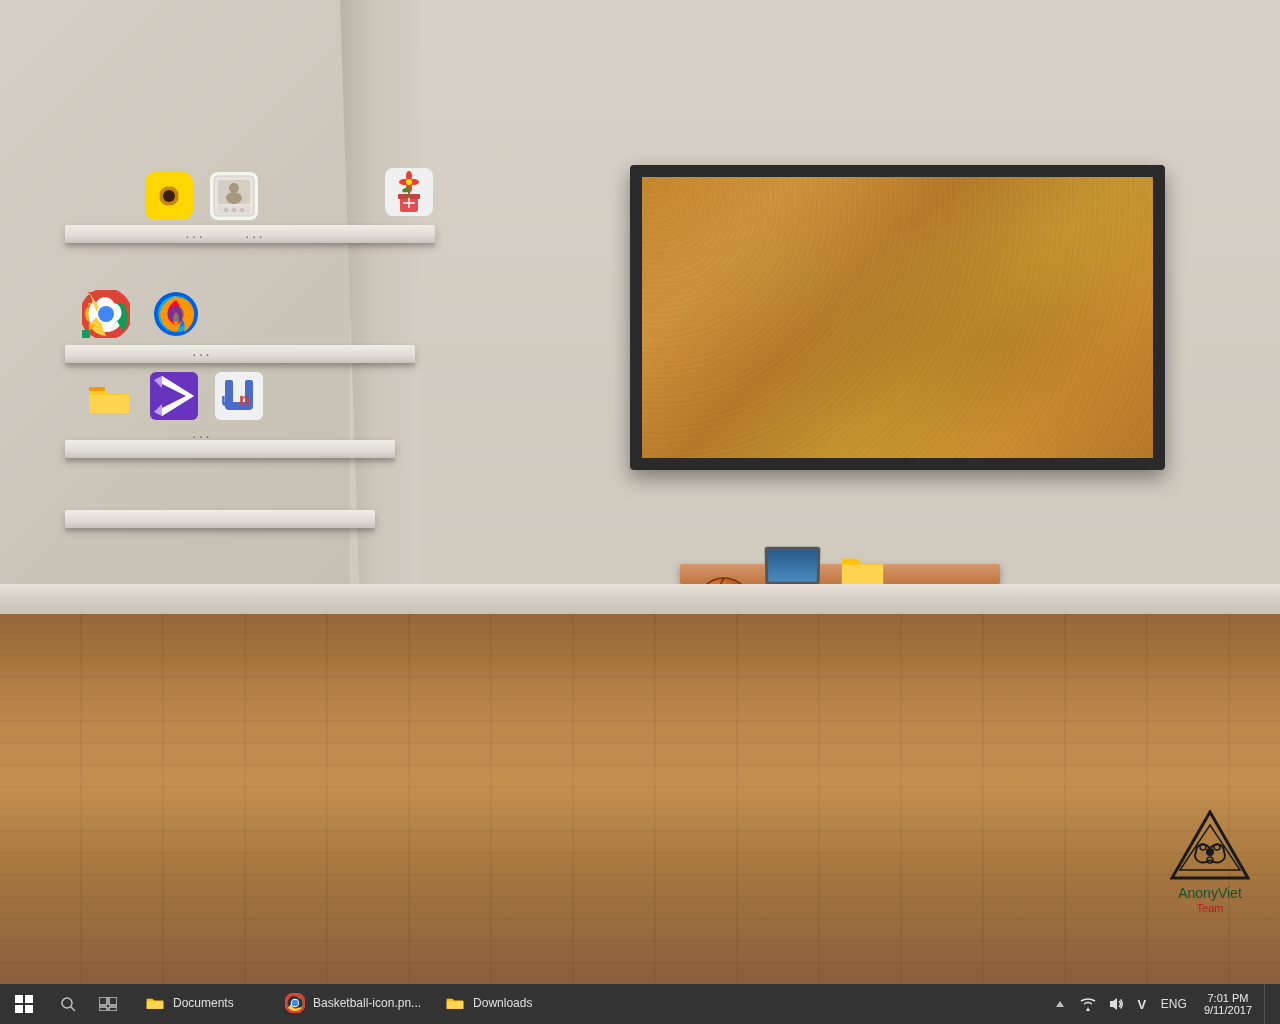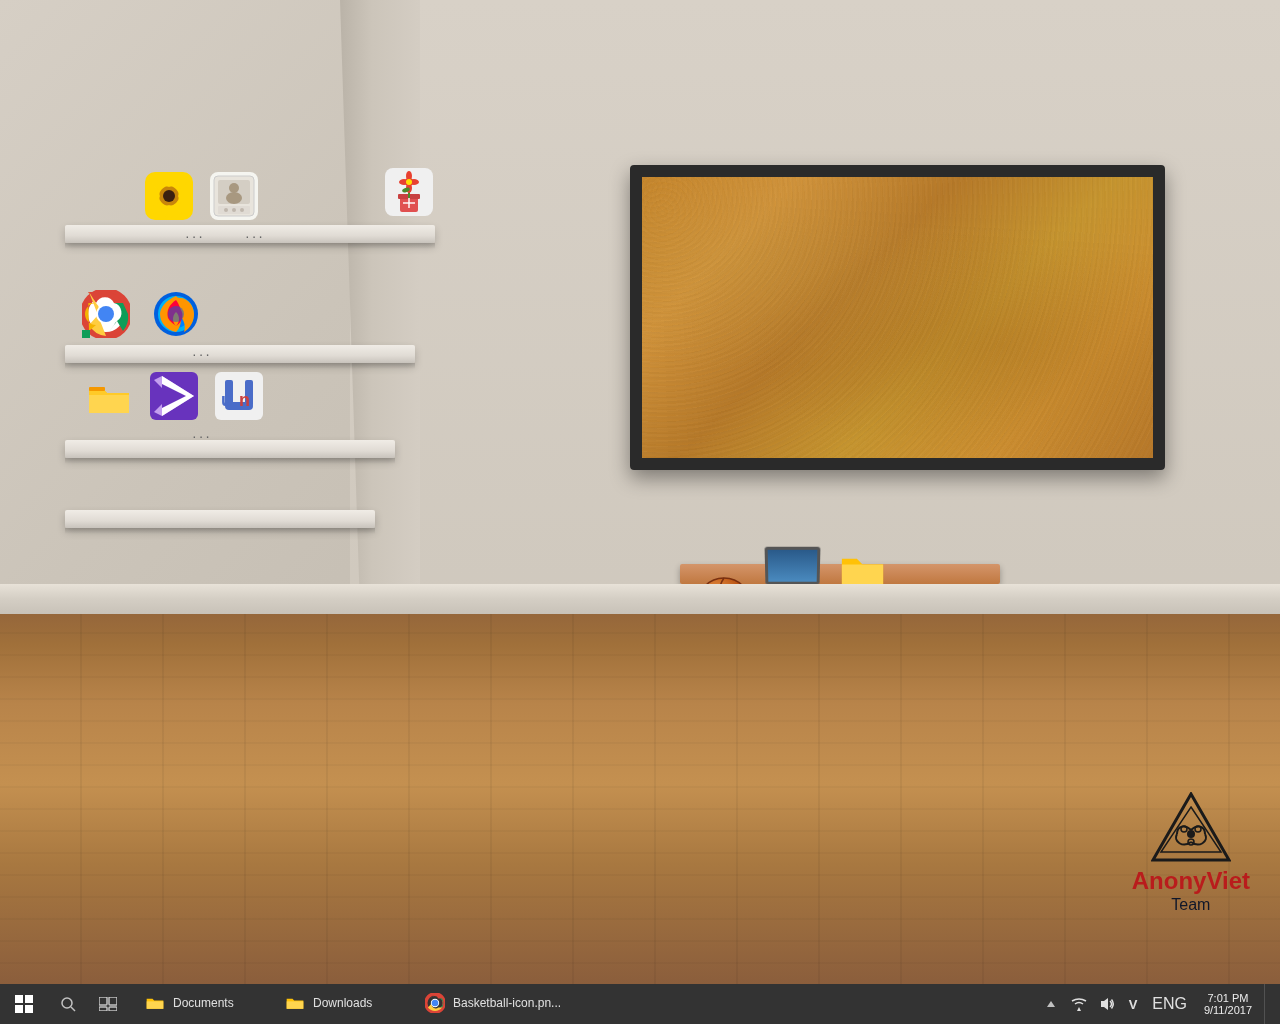--- a/index.html
+++ b/index.html
@@ -277,29 +277,29 @@
     }
 
     .anony-triangle {
       width: 80px;
       height: 70px;
       position: relative;
       margin: 0 auto 5px;
     }
 
     .anony-text {
-      font-size: 24px;
-      font-weight: bold;
+      font-size: 14px;
+      font-weight: normal;
+      color: #14532d;
+      line-height: 1.2;
+    }
+
+    .anony-team {
+      font-size: 11px;
       color: #b91c1c;
-      line-height: 1.2;
-    }
-
-    .anony-team {
-      font-size: 16px;
-      color: #0f172a;
     }
 
     
     #taskbar {
       position: absolute;
       bottom: 0; left: 0;
       width: 1280px;
       height: 40px;
       background: rgba(15, 15, 15, 0.85);
       backdrop-filter: blur(10px);
@@ -696,46 +696,46 @@
   <div class="taskbar-apps">
 
     <div class="taskbar-app">
       <div class="taskbar-app-icon">
         <svg width="20" height="20" viewBox="0 0 48 48">
           <path d="M4 14 L4 38 L44 38 L44 18 L22 18 L18 14 Z" fill="#ffc107"></path>
           <path d="M4 20 L44 20 L44 38 L4 38 Z" fill="#ffd54f"></path>
         </svg>
       </div>
       <span class="taskbar-app-label">Documents</span>
-    </div>
-
-    <div class="taskbar-app">
-      <div class="taskbar-app-icon">
-        <svg width="20" height="20" viewBox="0 0 48 48">
-          <path d="M4 14 L4 38 L44 38 L44 18 L22 18 L18 14 Z" fill="#ffc107"></path>
-          <path d="M4 20 L44 20 L44 38 L4 38 Z" fill="#ffd54f"></path>
-        </svg>
-      </div>
-      <span class="taskbar-app-label">Downloads</span>
     </div>
 
     <div class="taskbar-app">
       <div class="taskbar-app-icon">
         <svg width="20" height="20" viewBox="0 0 48 48">
           <circle cx="24" cy="24" r="22" fill="none" stroke="#db4437" stroke-width="8"></circle>
           <path d="M24 2 A22 22 0 0 1 41 13 L32 13 A10 10 0 0 0 14 13 Z" fill="#db4437"></path>
           <path d="M41 13 A22 22 0 0 1 41 35 L32 35 A10 10 0 0 0 32 13 Z" fill="#0f9d58"></path>
           <path d="M41 35 A22 22 0 0 1 7 35 L16 25 A10 10 0 0 0 32 35 Z" fill="#ffcd40"></path>
           <circle cx="24" cy="24" r="10" fill="#fff"></circle>
           <circle cx="24" cy="24" r="8" fill="#4285f4"></circle>
         </svg>
       </div>
       <span class="taskbar-app-label">Basketball-icon.pn...</span>
     </div>
 
+    <div class="taskbar-app">
+      <div class="taskbar-app-icon">
+        <svg width="20" height="20" viewBox="0 0 48 48">
+          <path d="M4 14 L4 38 L44 38 L44 18 L22 18 L18 14 Z" fill="#ffc107"></path>
+          <path d="M4 20 L44 20 L44 38 L4 38 Z" fill="#ffd54f"></path>
+        </svg>
+      </div>
+      <span class="taskbar-app-label">Downloads</span>
+    </div>
+
   </div>
 
   <div class="system-tray">
 
     <div class="tray-icon">
       <svg width="10" height="10" viewBox="0 0 10 10" fill="rgba(255,255,255,0.7)">
         <polygon points="5,2 9,8 1,8"></polygon>
       </svg>
     </div>
 
@@ -753,21 +753,21 @@
         <path d="M11 5 Q14 8 11 11" fill="none" stroke="rgba(255,255,255,0.85)" stroke-width="1.5"></path>
         <path d="M12.5 3.5 Q16 8 12.5 12.5" fill="none" stroke="rgba(255,255,255,0.85)" stroke-width="1.5"></path>
       </svg>
     </div>
 
     <div class="tray-icon" style="width:20px; color: rgba(255,255,255,0.85); font-size:13px; font-weight:bold;">
       <span>V</span>
     </div>
 
     <div class="tray-lang">
-      <span style="font-size:16px;">ENG</span>
+      <span style="font-size:12px;">ENG</span>
     </div>
 
     <div class="clock">
       <span>7:01 PM</span>
       <span>9/11/2017</span>
     </div>
 
     <div style="width:6px; height:40px; border-left:1px solid rgba(255,255,255,0.15); cursor:pointer;"></div>
   </div>
 </div>

